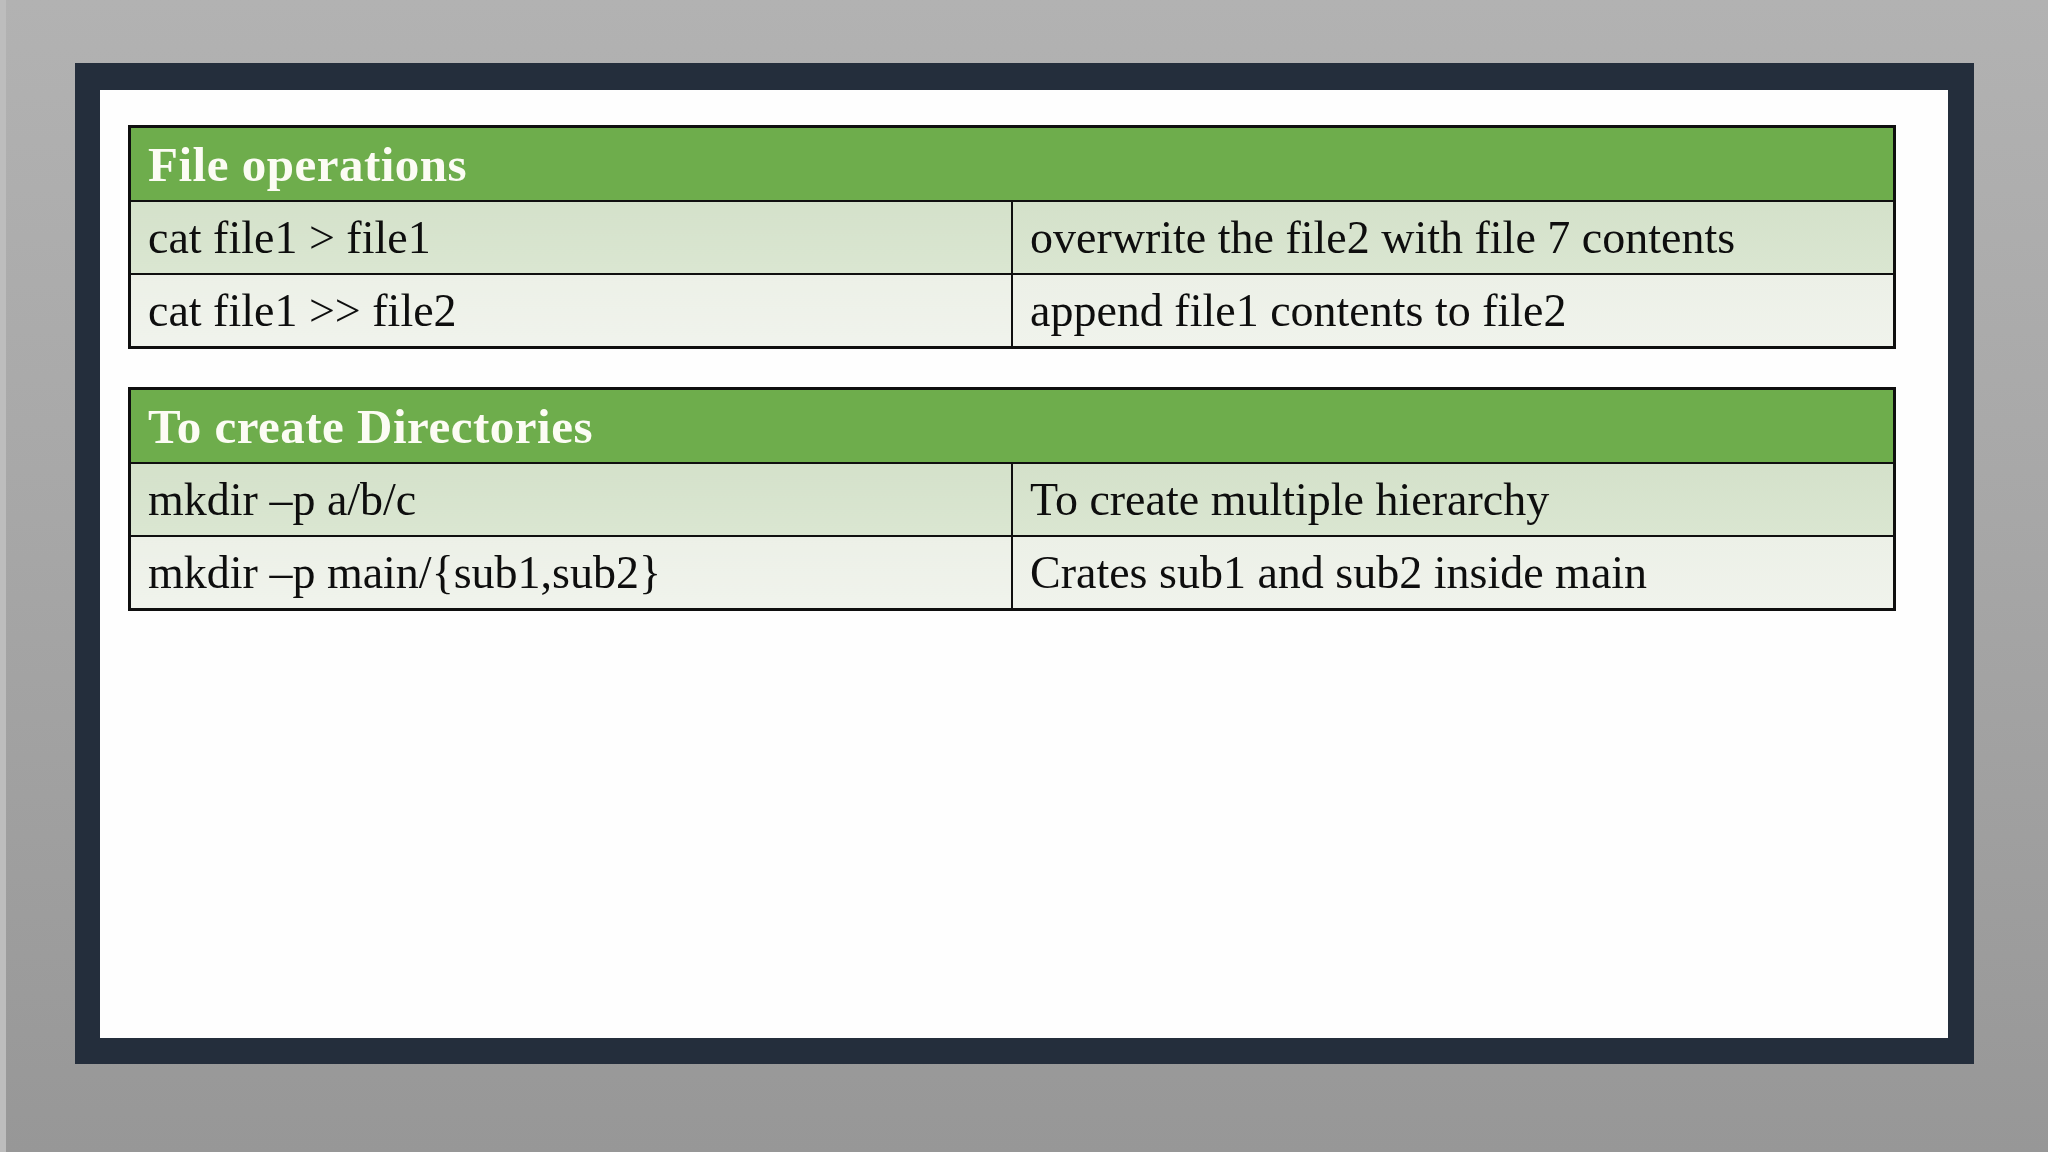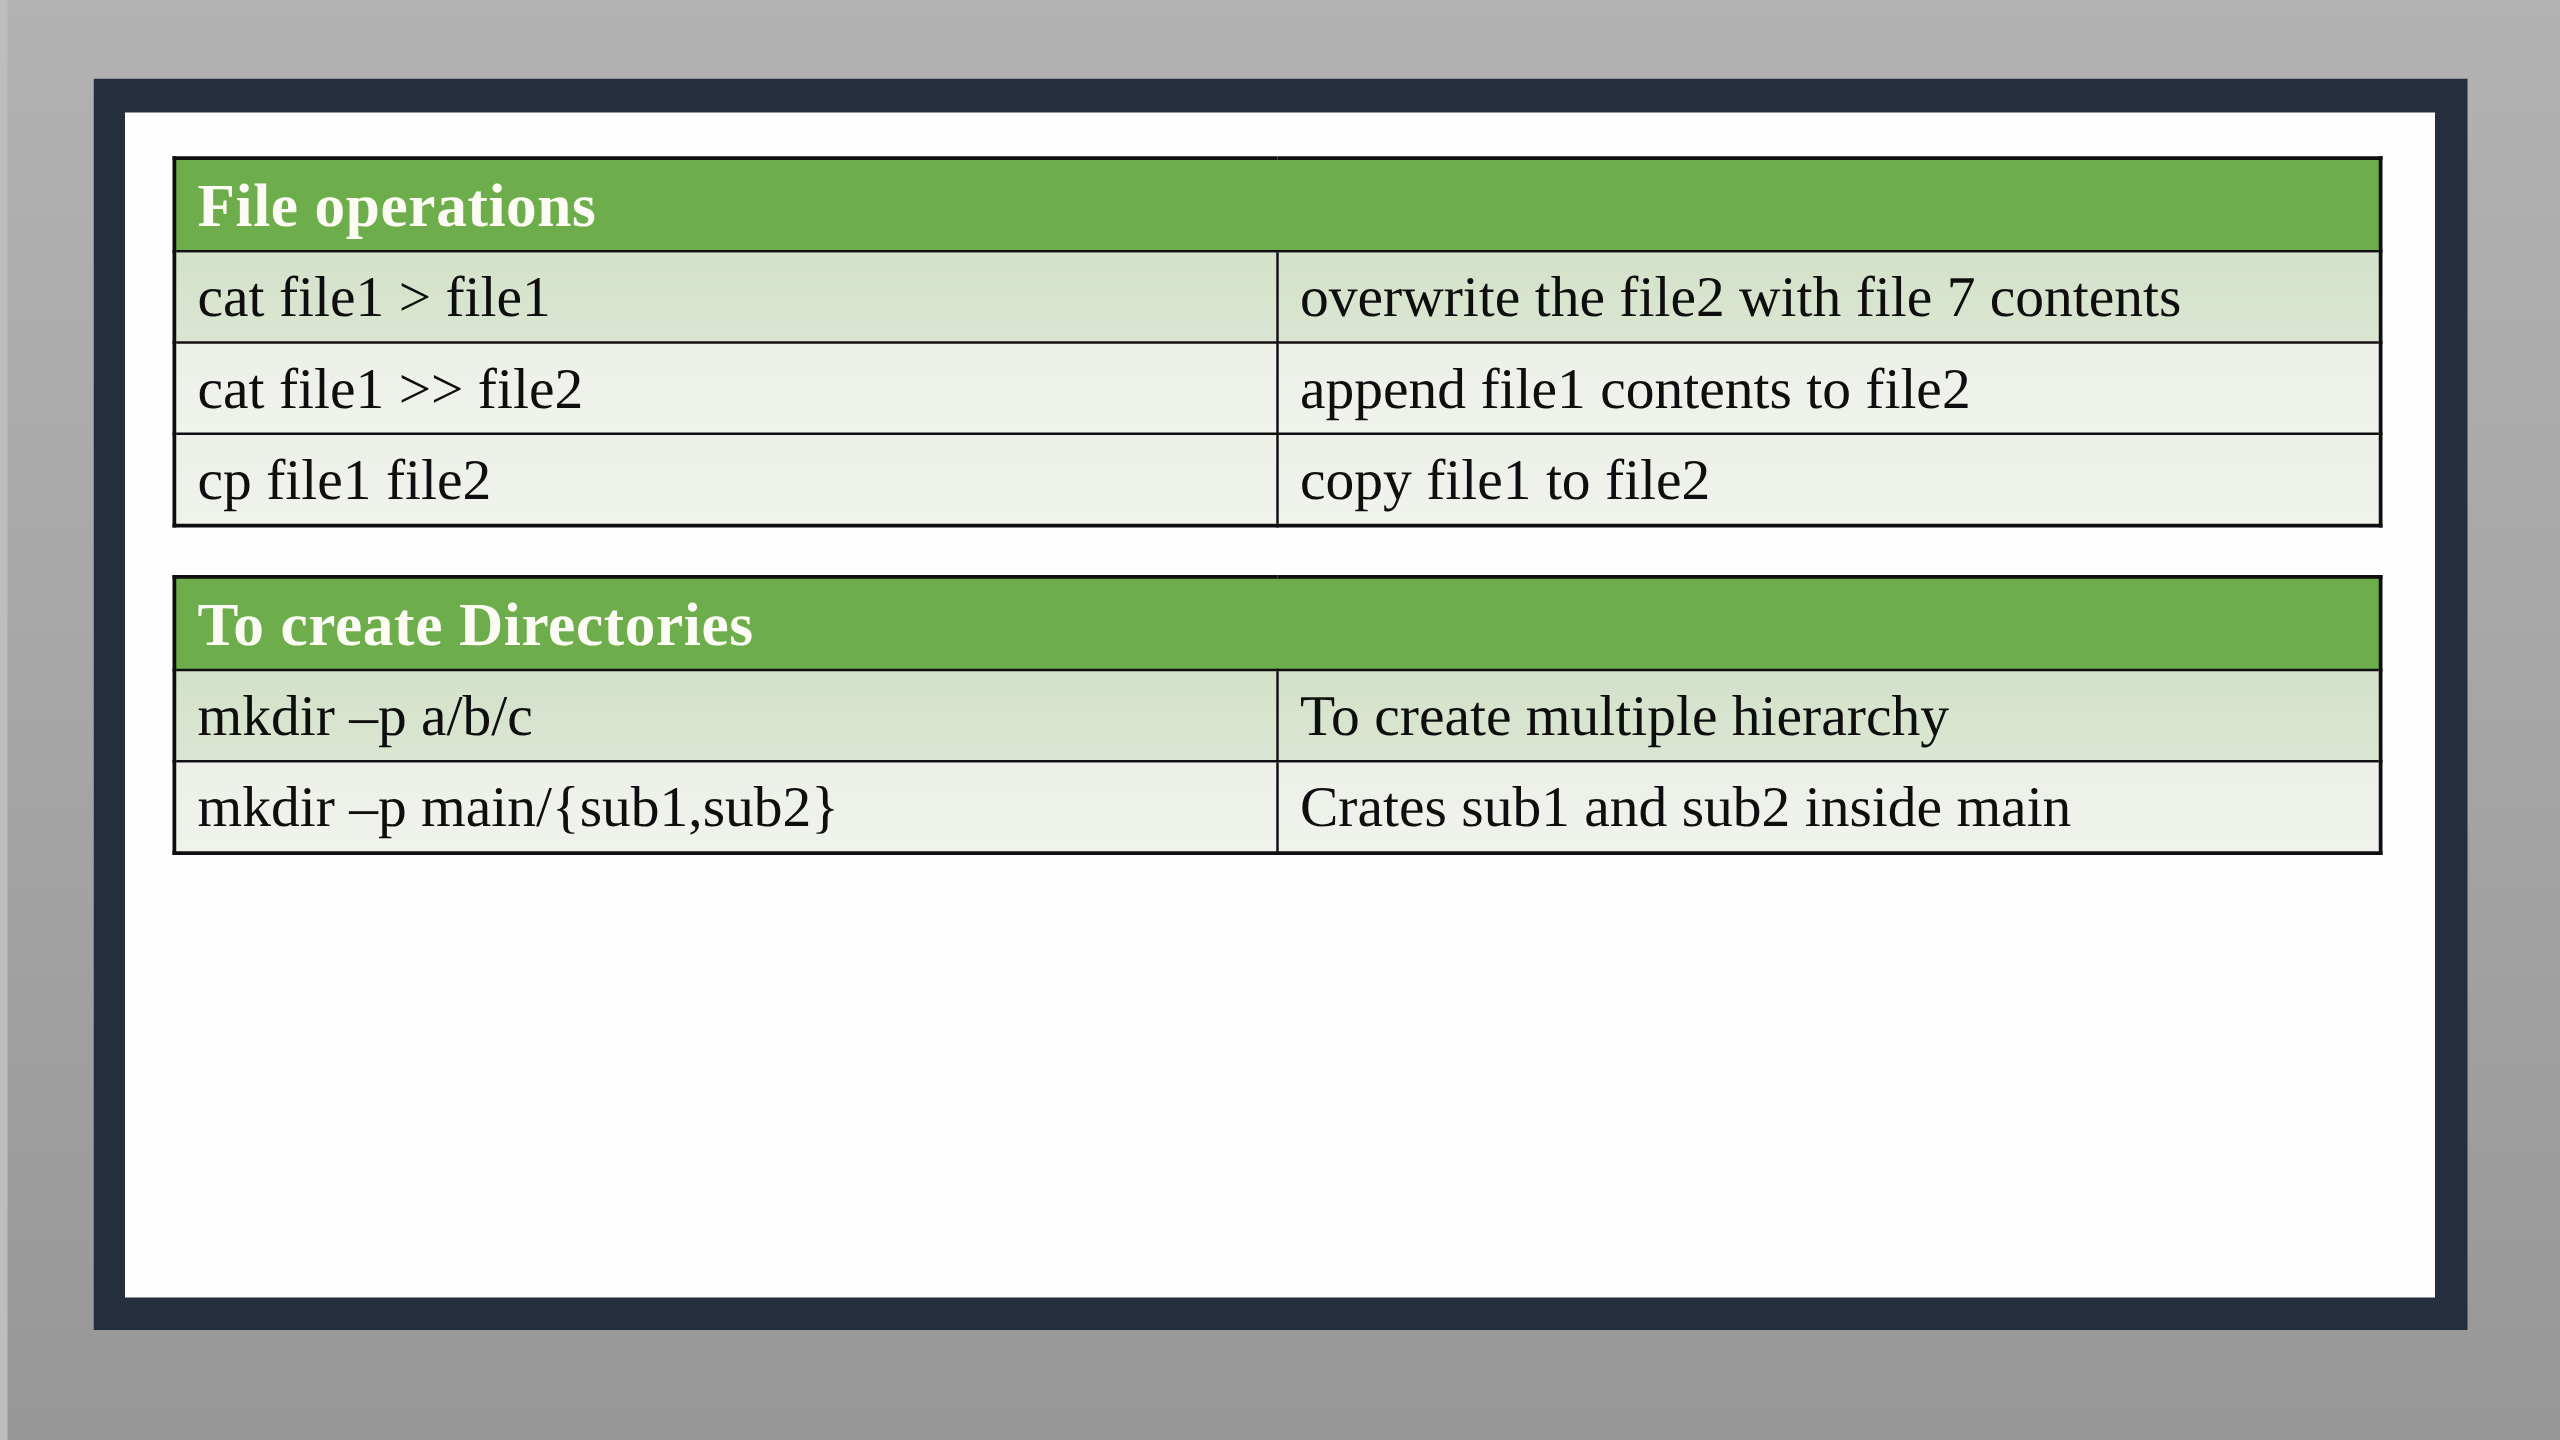--- a/index.html
+++ b/index.html
@@ -29,21 +29,21 @@
     height: 1001px;
     background: #242e3c;
     box-sizing: border-box;
     padding: 27px 26px 26px 25px;
   }
   .canvas {
     width: 100%;
     height: 100%;
     background: #fefefe;
     box-sizing: border-box;
-    padding: 35px 0 0 38px;
+    padding: 35px 0 0 28px;
     overflow: hidden;
   }
   table.cmd-table {
     border-collapse: collapse;
     table-layout: fixed;
     width: 1768px;
     border: 3px solid #0f0f0f;
   }
   table.cmd-table + table.cmd-table {
     margin-top: 38px;
@@ -90,24 +90,20 @@
       </thead>
       <tbody>
         <tr class="row-dark">
           <td>cat file1 &gt; file1</td>
           <td>overwrite the file2 with file 7 contents</td>
         </tr>
         <tr class="row-light">
           <td>cat file1 &gt;&gt; file2</td>
           <td>append file1 contents to file2</td>
         </tr>
-        <tr class="row-light">
-          <td>cp file1 file2</td>
-          <td>copy file1 to file2</td>
-        </tr>
       </tbody>
     </table>
 
     <table class="cmd-table">
       <thead>
         <tr>
           <th colspan="2">To create Directories</th>
         </tr>
       </thead>
       <tbody>

